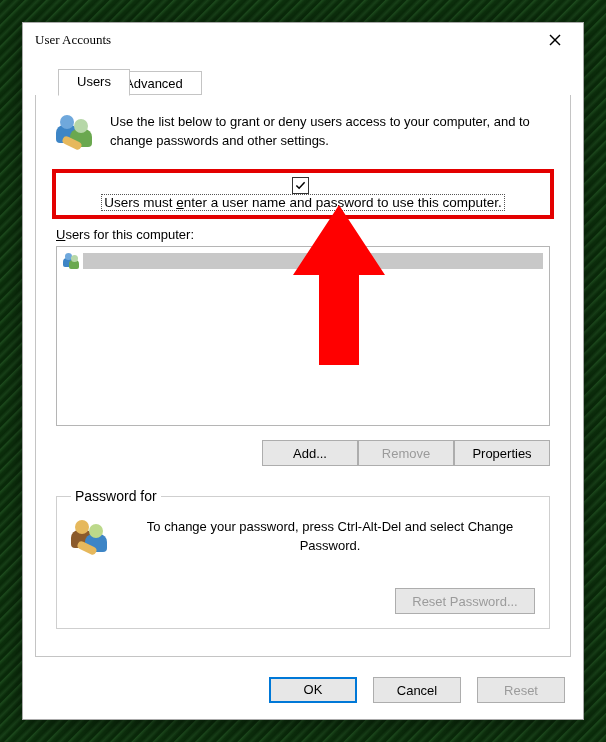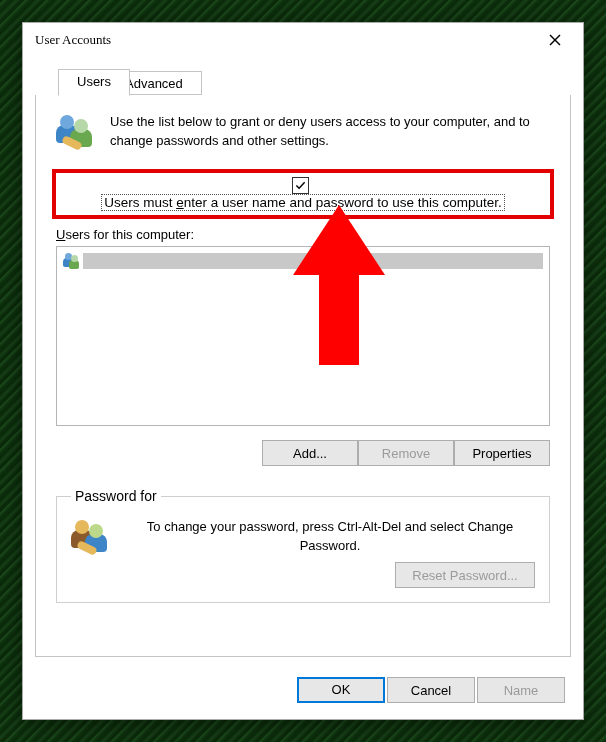--- a/index.html
+++ b/index.html
@@ -220,29 +220,29 @@
   }
   .pw-body .text {
     flex: 1;
     line-height: 1.45;
     font-size: 13px;
     text-align: center;
   }
   .pw-btnrow {
     display: flex;
     justify-content: flex-end;
-    margin-top: 4px;
+    margin-top: 30px;
   }
   .pw-btnrow .wbtn { min-width: 140px; }
   .footer {
     position: absolute;
     right: 18px;
     bottom: 16px;
     display: flex;
-    gap: 2px;
+    gap: 16px;
   }
   .footer .wbtn { min-width: 88px; height: 26px; }
   .footer .wbtn.primary {
     border: 2px solid #0078d7;
     background: #e7e7e7;
     line-height: 22px;
   }
   
   .arrow {
     position: absolute;
@@ -372,21 +372,21 @@
     </div>
 
     <div class="footer">
       <div class="wbtn primary">
           <span>OK</span>
         </div>
       <div class="wbtn">
           <span>Cancel</span>
         </div>
       <div class="wbtn disabled">
-          <span>Name</span>
+          <span>Reset</span>
         </div>
     </div>
 
     <svg class="arrow" viewBox="0 0 92 160">
       <polygon points="46,0 92,70 66,70 66,160 26,160 26,70 0,70" fill="#ff0000"></polygon>
     </svg>
 
   </div>
 
 </div>

